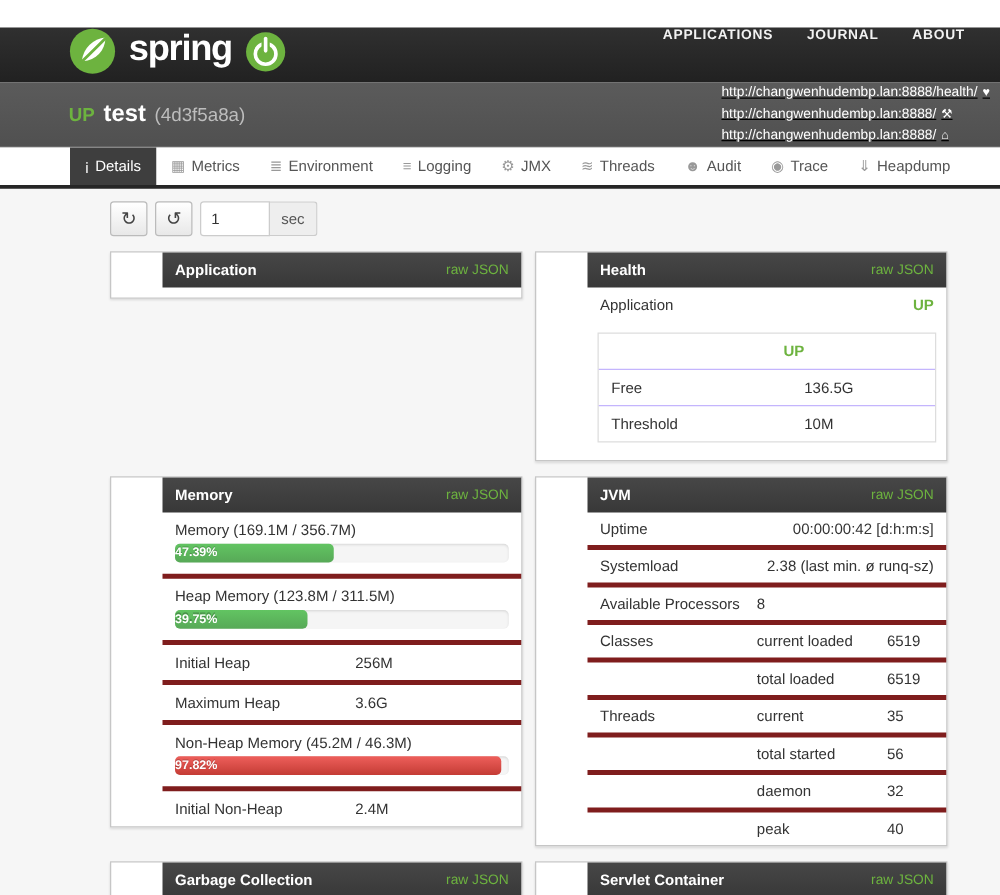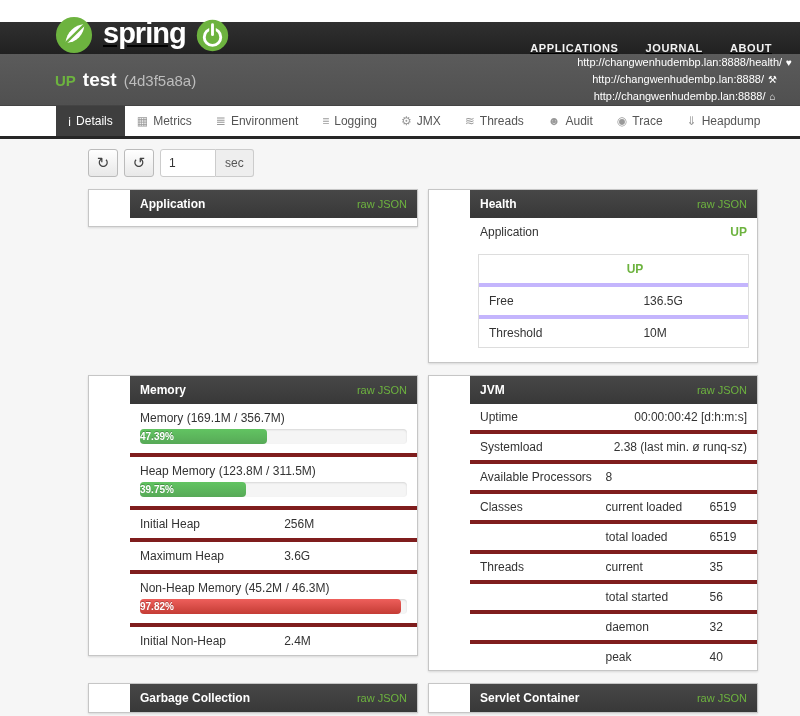--- a/index.html
+++ b/index.html
@@ -3,35 +3,35 @@
 <meta charset="utf-8">
 <style>
   * { margin:0; padding:0; box-sizing:border-box; }
   html,body { width:800px; height:716px; overflow:hidden; background:#f6f6f6;
               font-family:"Liberation Sans", sans-serif; }
   a { text-decoration:none; }
 
   .top-spacer { height:22px; background:#ffffff; }
 
   
-  .navbar { height:32px; background:linear-gradient(#303030,#212121);
-            display:flex; align-items:flex-end; padding:0 28px 0 55px;text-decoration:underline; }
+  .navbar { height:44px; background:linear-gradient(#303030,#212121);
+            display:flex; align-items:flex-start; padding:0 28px 0 55px; }
   .brand { display:flex; align-items:center; gap:10px; cursor:pointer; }
   .brand-text { color:#fff; font-size:29px; font-weight:bold; letter-spacing:-1px; line-height:1; padding-bottom:3px; }
   .nav-links { margin-left:auto; display:flex; gap:27px; }
   .nav-link { color:#f2f2f2; font-size:11px; font-weight:bold; letter-spacing:.6px; cursor:pointer; }
 
   
   .appbar { height:52px; background:linear-gradient(#5b5b5b,#505050); border-bottom:1px solid #444;
             display:flex; align-items:center; padding:0 8px 0 55px; }
   .app-info { display:flex; align-items:baseline; gap:7px; }
   .app-status { color:#6db33f; font-weight:bold; font-size:15px; }
   .app-name { color:#fff; font-weight:bold; font-size:19px; }
   .app-id { color:#bdbdbd; font-size:15px; }
-  .app-urls { margin-left:auto; text-align:center; }
+  .app-urls { margin-left:auto; text-align:left;text-decoration:underline; }
   .url-line { color:#fff; font-size:11px; line-height:16px; display:block; cursor:pointer; }
   .u-icon { margin-left:4px; font-size:10px; color:#fff; }
 
   
   .tabbar { background:#fff; display:flex; padding-left:56px; height:30px; }
   .tab { display:flex; align-items:center; gap:5px; padding:0 12px; font-size:12px; color:#555; cursor:pointer; white-space:nowrap; }
   .tab .tab-icon { color:#999; font-size:12px; }
   .tab.active { background:#3e3e3e; color:#fff; }
   .tab.active .tab-icon { color:#fff; }
   .tab-underline { height:3px; background:#262626; }
@@ -54,21 +54,21 @@
                   align-items:center; justify-content:space-between; padding:0 10px; font-size:12px; font-weight:bold; }
   .raw-link { color:#6db33f; font-size:11px; font-weight:normal; cursor:pointer; }
   .empty-body { height:8px; }
 
   .panel-body > div + div { border-top:4px solid #7f1d1d; }
 
   
   .hrow { display:grid; grid-template-columns:60% 1fr; padding:7px 10px; font-size:12px; color:#333; align-items:center; }
   .health-group { margin:8px; border:1px solid #ddd; }
   .health-group .hrow { grid-template-columns:62% 1fr; }
-  .health-group .hrow + .hrow { border-top:4px solid #c4b5fd; }
+  .health-group .hrow + .hrow { border-top:1px solid #c4b5fd; }
   .up-val { text-align:right; color:#6db33f; font-weight:bold; }
   .health-bottom-pad { height:6px; }
 
   
   .mem-section { padding:7px 10px 9px; }
   .mem-label { font-size:12px; color:#333; margin-bottom:4px; }
   .progress { height:15px; background:#f5f5f5; border-radius:4px; box-shadow:inset 0 1px 2px rgba(0,0,0,.12); }
   .bar { height:15px; border-radius:4px; color:#fff; font-size:10px; font-weight:bold; text-align:left;
          line-height:15px; text-shadow:0 -1px 0 rgba(0,0,0,.25); }
   .bar-green { background:linear-gradient(#62c462,#57a957); }

